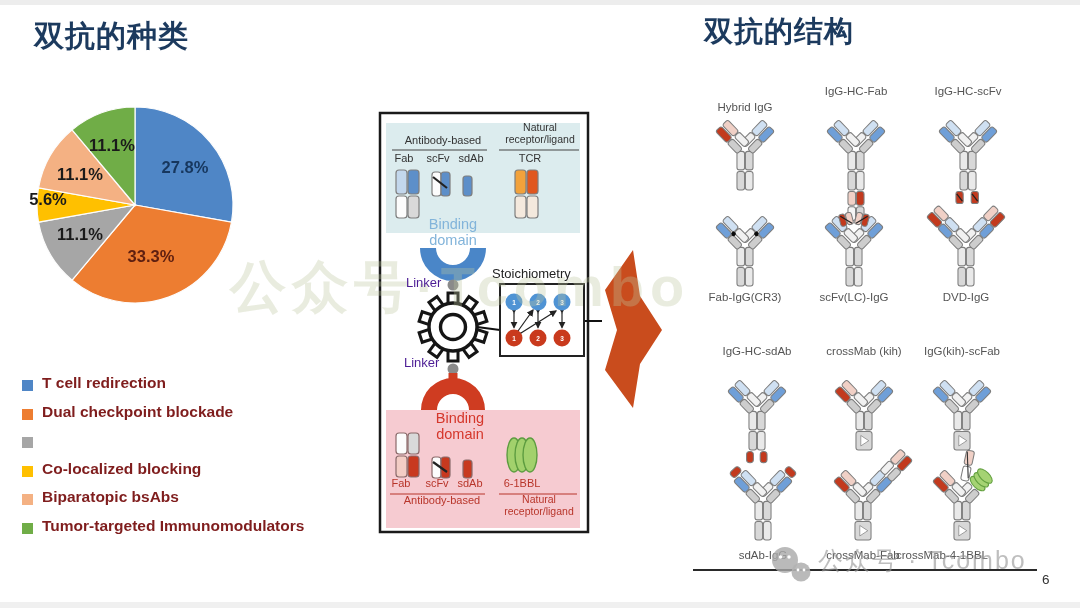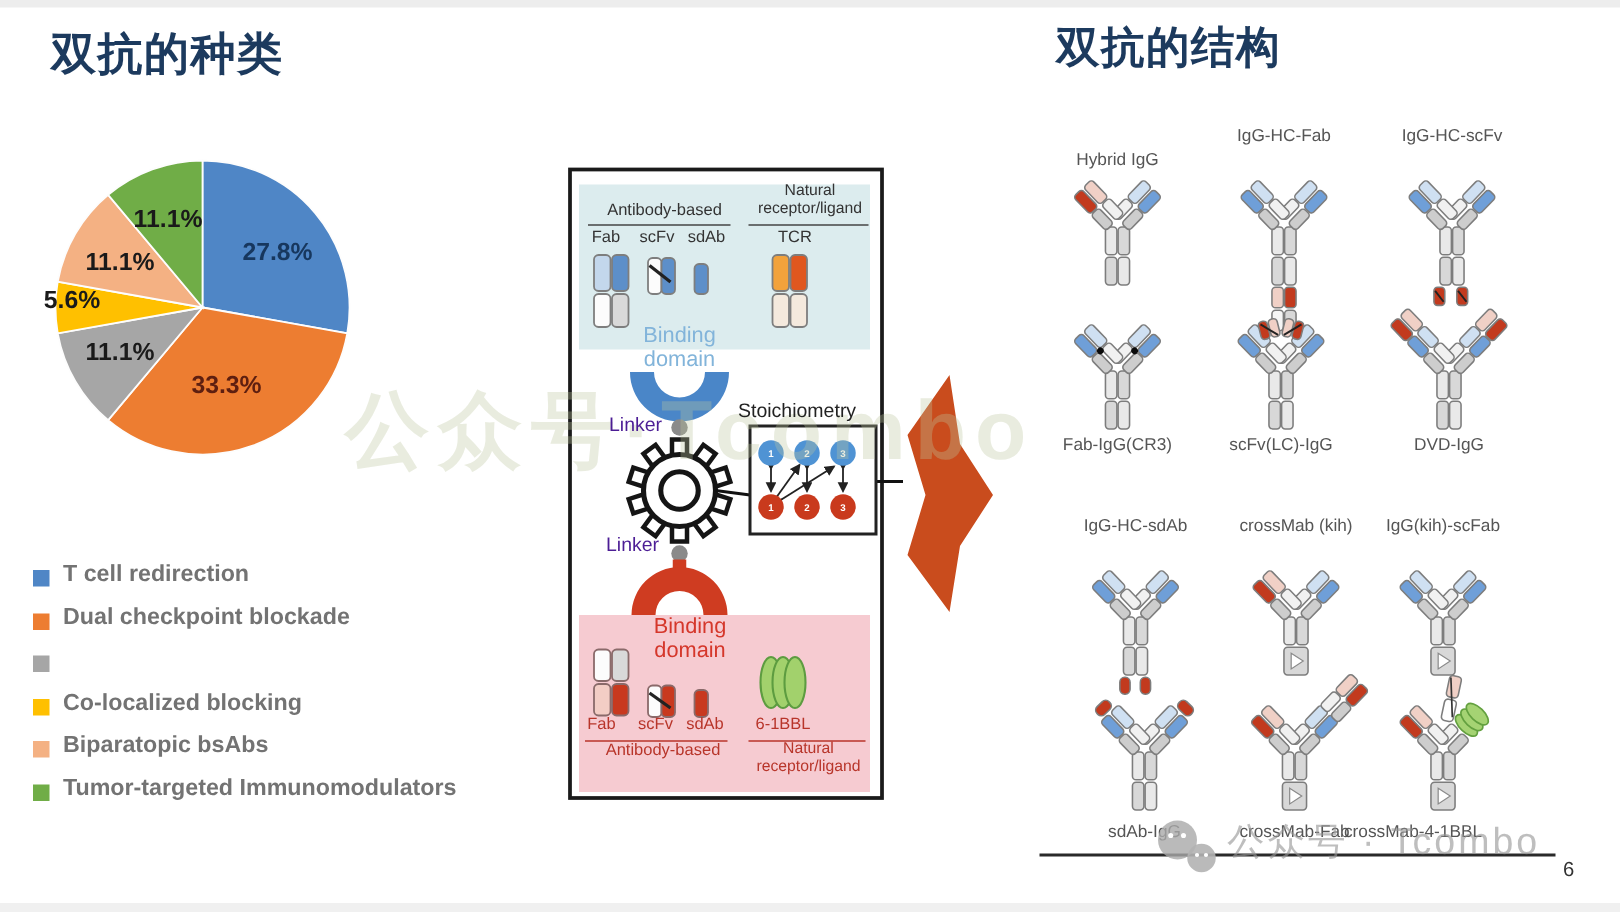--- a/index.html
+++ b/index.html
@@ -10,21 +10,21 @@
   #top-strip{left:0;top:0;width:1080px;height:5px;background:#ededed;}
   #bottom-strip{left:0;top:602px;width:1080px;height:6px;background:#f0f0f0;}
 
   .slide-title{font-weight:bold;color:#1c3a5e;letter-spacing:1px;}
   #title-left{left:34px;top:16px;font-size:30px;}
   #title-right{left:704px;top:12px;font-size:29px;}
 
   
   .lg-row{position:absolute;left:22px;height:24px;width:340px;}
   .lg-mark{position:absolute;left:0;top:6px;width:11px;height:11px;}
-  .lg-label{position:absolute;left:20px;top:0;font-size:15.5px;font-weight:bold;color:#737373;}
+  .lg-label{position:absolute;left:20px;top:0;font-size:15.5px;font-weight:bold;color:#7f1d1d;}
 
   
   .mid-txt{position:absolute;color:#333;}
   .small{font-size:11px;}
   #mid-natural-top,#mid-natural-bot{font-size:10.5px;line-height:1.12;}
   #mid-binding-top{font-size:14.5px;color:#82b4da;}
   #mid-binding-bot{font-size:14.5px;color:#d5372b;font-weight:500;}
   .linker{font-size:13px;color:#4c1d95;}
   #mid-core{left:316px;top:300px;width:160px;height:30px;transform:rotate(-90deg);
             font-size:11.5px;color:#3a3a3a;text-align:center;line-height:1.25;}

